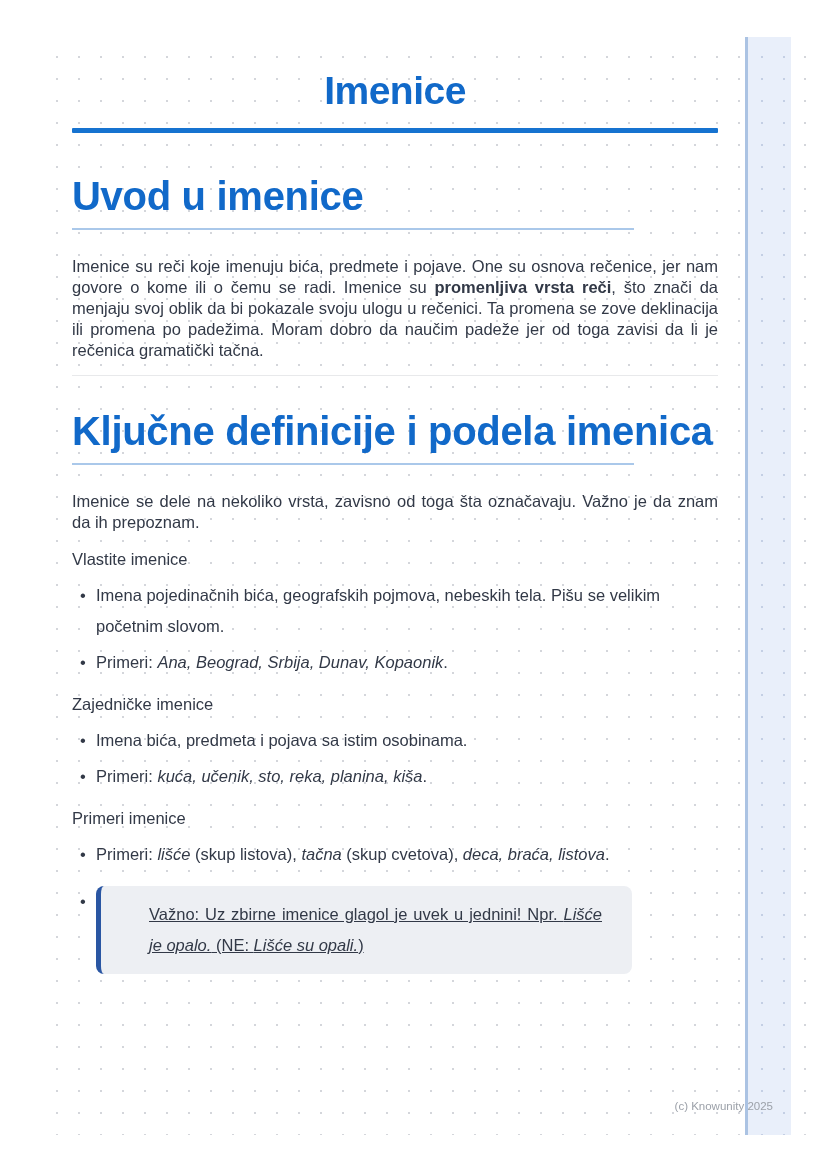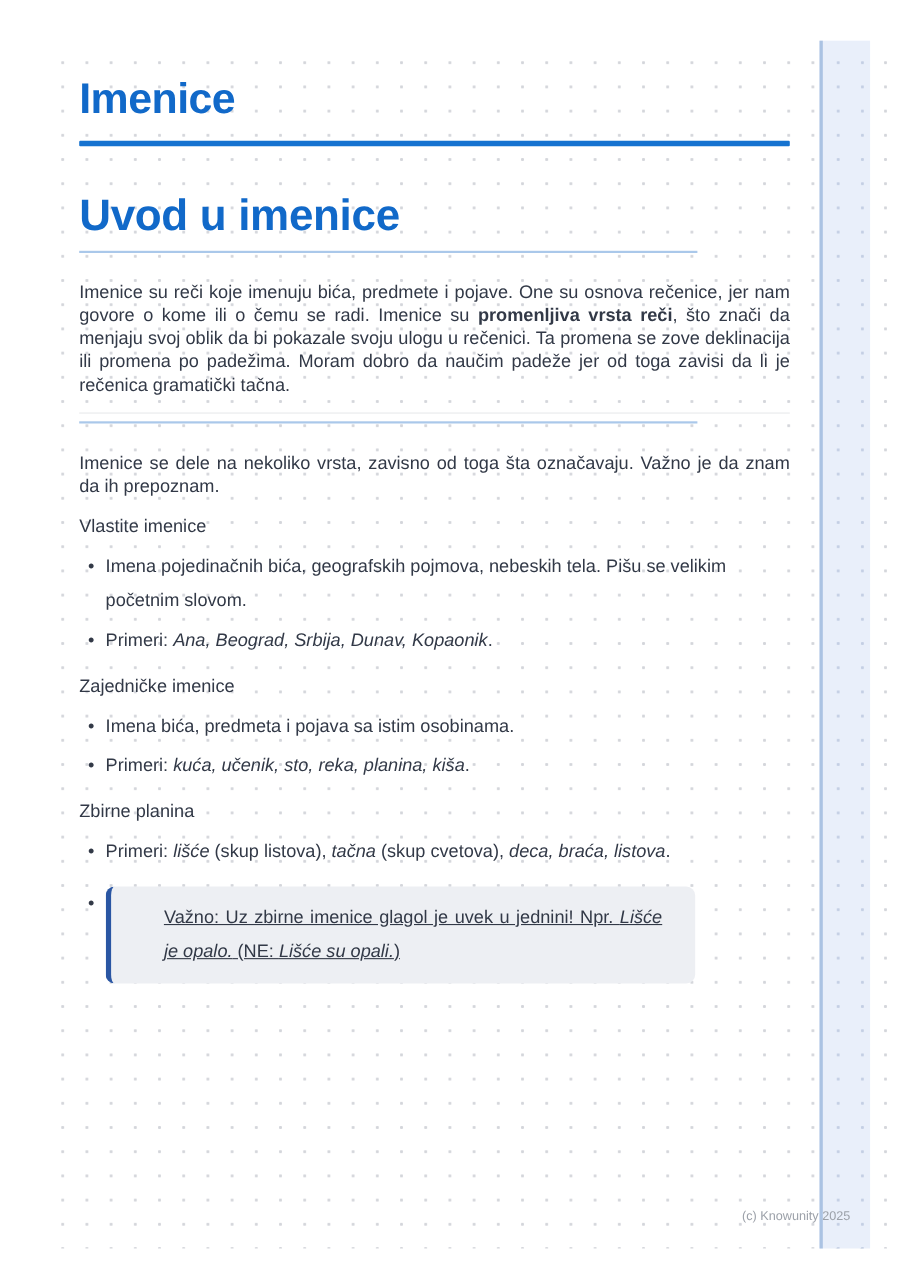--- a/index.html
+++ b/index.html
@@ -45,20 +45,21 @@
     position:absolute;
     left:72px;top:37px;width:646px;
   }
   h1{
     margin-top:32px;
     font-size:39px;
     line-height:1.15;
     font-weight:bold;
     letter-spacing:-0.5px;
     color:var(--accent);
+    text-align:center;
   }
   .title-rule{
     margin-top:14px;
     height:5px;
     width:100%;
     background:var(--rule);
     border-radius:1px;
   }
   h2{
     font-size:40px;
@@ -149,36 +150,37 @@
 
   <section>
     <h2 class="h2-first">Uvod u imenice</h2>
     <div class="h2-underline"></div>
     <p class="body-par"><span>Imenice su reči koje imenuju bića, predmete i pojave. One su osnova rečenice, jer nam govore o kome ili o čemu se radi. Imenice su </span><span class="seg-b">promenljiva vrsta reči</span><span>, što znači da menjaju svoj oblik da bi pokazale svoju ulogu u rečenici. Ta promena se zove deklinacija ili promena po padežima. Moram dobro da naučim padeže jer od toga zavisi da li je rečenica gramatički tačna.</span></p>
   </section>
 
   <div class="divider"></div>
 
   <section>
+    <h2 class="h2-second">Ključne definicije i podela imenica</h2>
     <div class="h2-underline"></div>
     <p class="body-par">Imenice se dele na nekoliko vrsta, zavisno od toga šta označavaju. Važno je da znam da ih prepoznam.</p>
 
     <h3>Vlastite imenice</h3>
     <ul>
       <li><span>Imena pojedinačnih bića, geografskih pojmova, nebeskih tela. Pišu se velikim početnim slovom.</span></li>
       <li><span>Primeri: </span><span class="seg-i">Ana, Beograd, Srbija, Dunav, Kopaonik</span><span>.</span></li>
     </ul>
 
     <h3>Zajedničke imenice</h3>
     <ul>
       <li><span>Imena bića, predmeta i pojava sa istim osobinama.</span></li>
       <li><span>Primeri: </span><span class="seg-i">kuća, učenik, sto, reka, planina, kiša</span><span>.</span></li>
     </ul>
 
-    <h3>Zbirne planina</h3>
+    <h3>Primeri imenice</h3>
     <ul>
       <li><span>Primeri: </span><span class="seg-i">lišće</span><span> (skup listova), </span><span class="seg-i">tačna</span><span> (skup cvetova), </span><span class="seg-i">deca, braća, listova</span><span>.</span></li>
     </ul>
 
     <ul class="callout-list">
       <li>
         <div class="callout">
           <p><span>Važno: Uz zbirne imenice glagol je uvek u jednini! Npr. </span><span class="seg-i">Lišće je opalo.</span><span> (NE: </span><span class="seg-i">Lišće su opali.</span><span>)</span></p>
         </div>
       </li>

